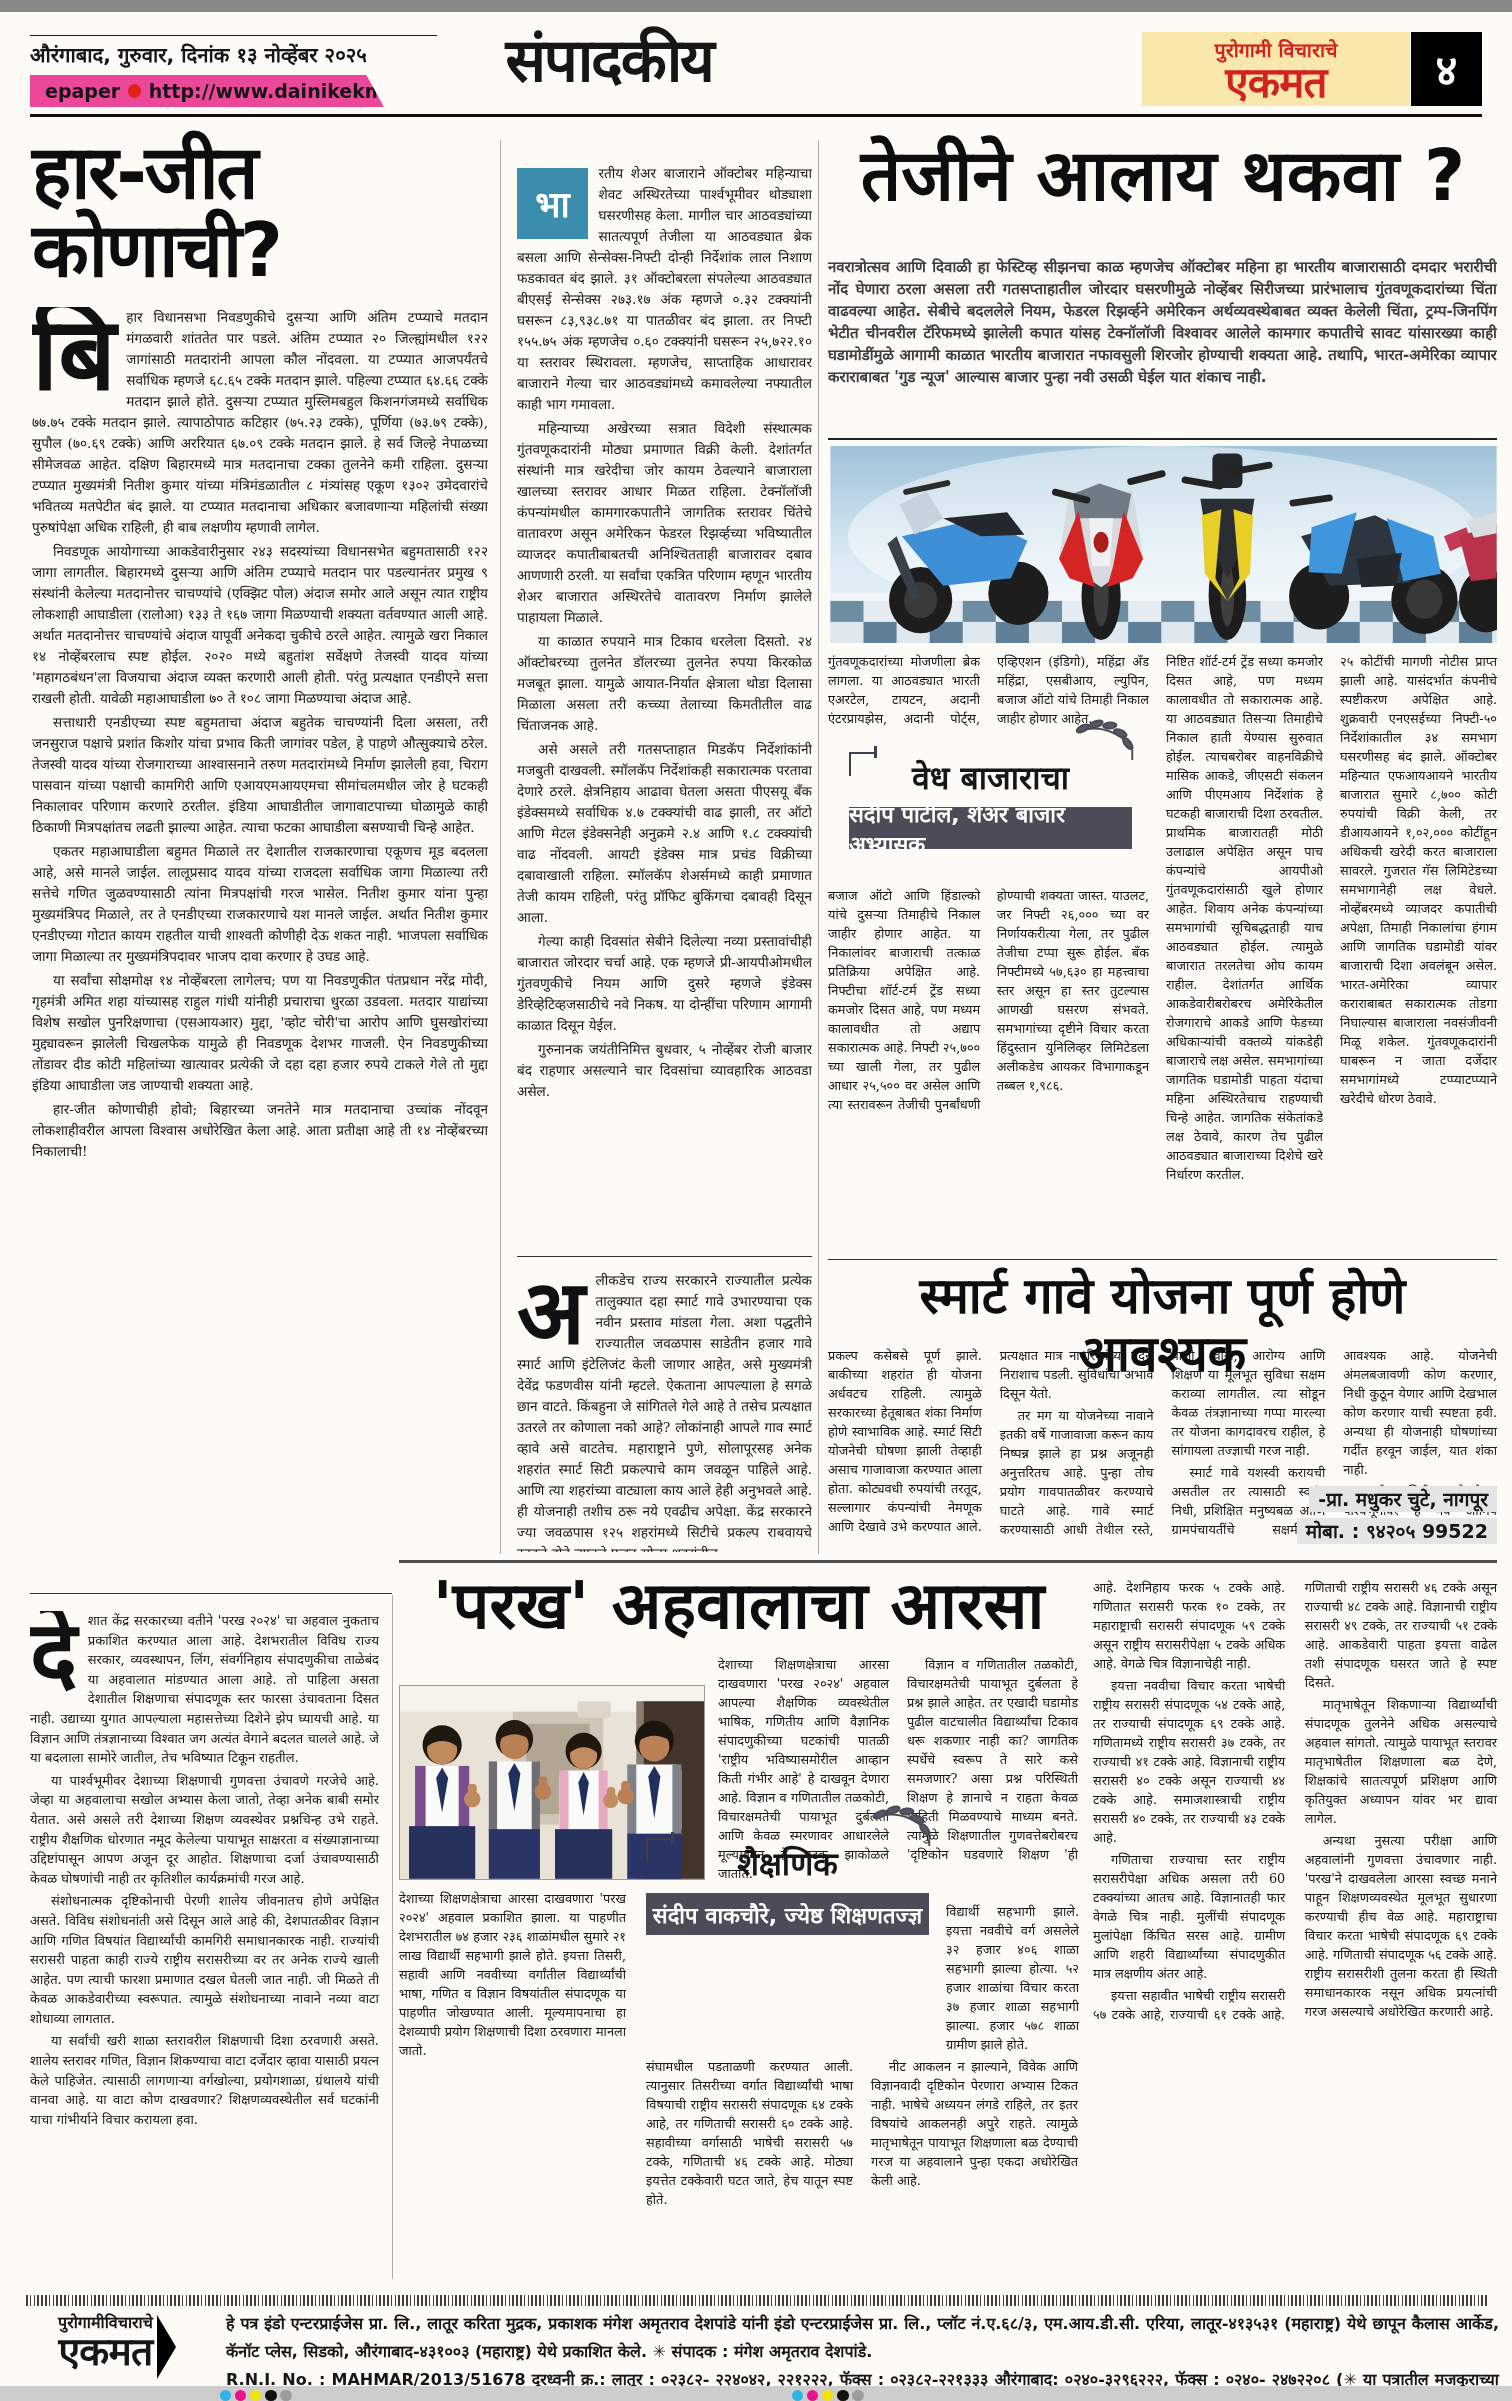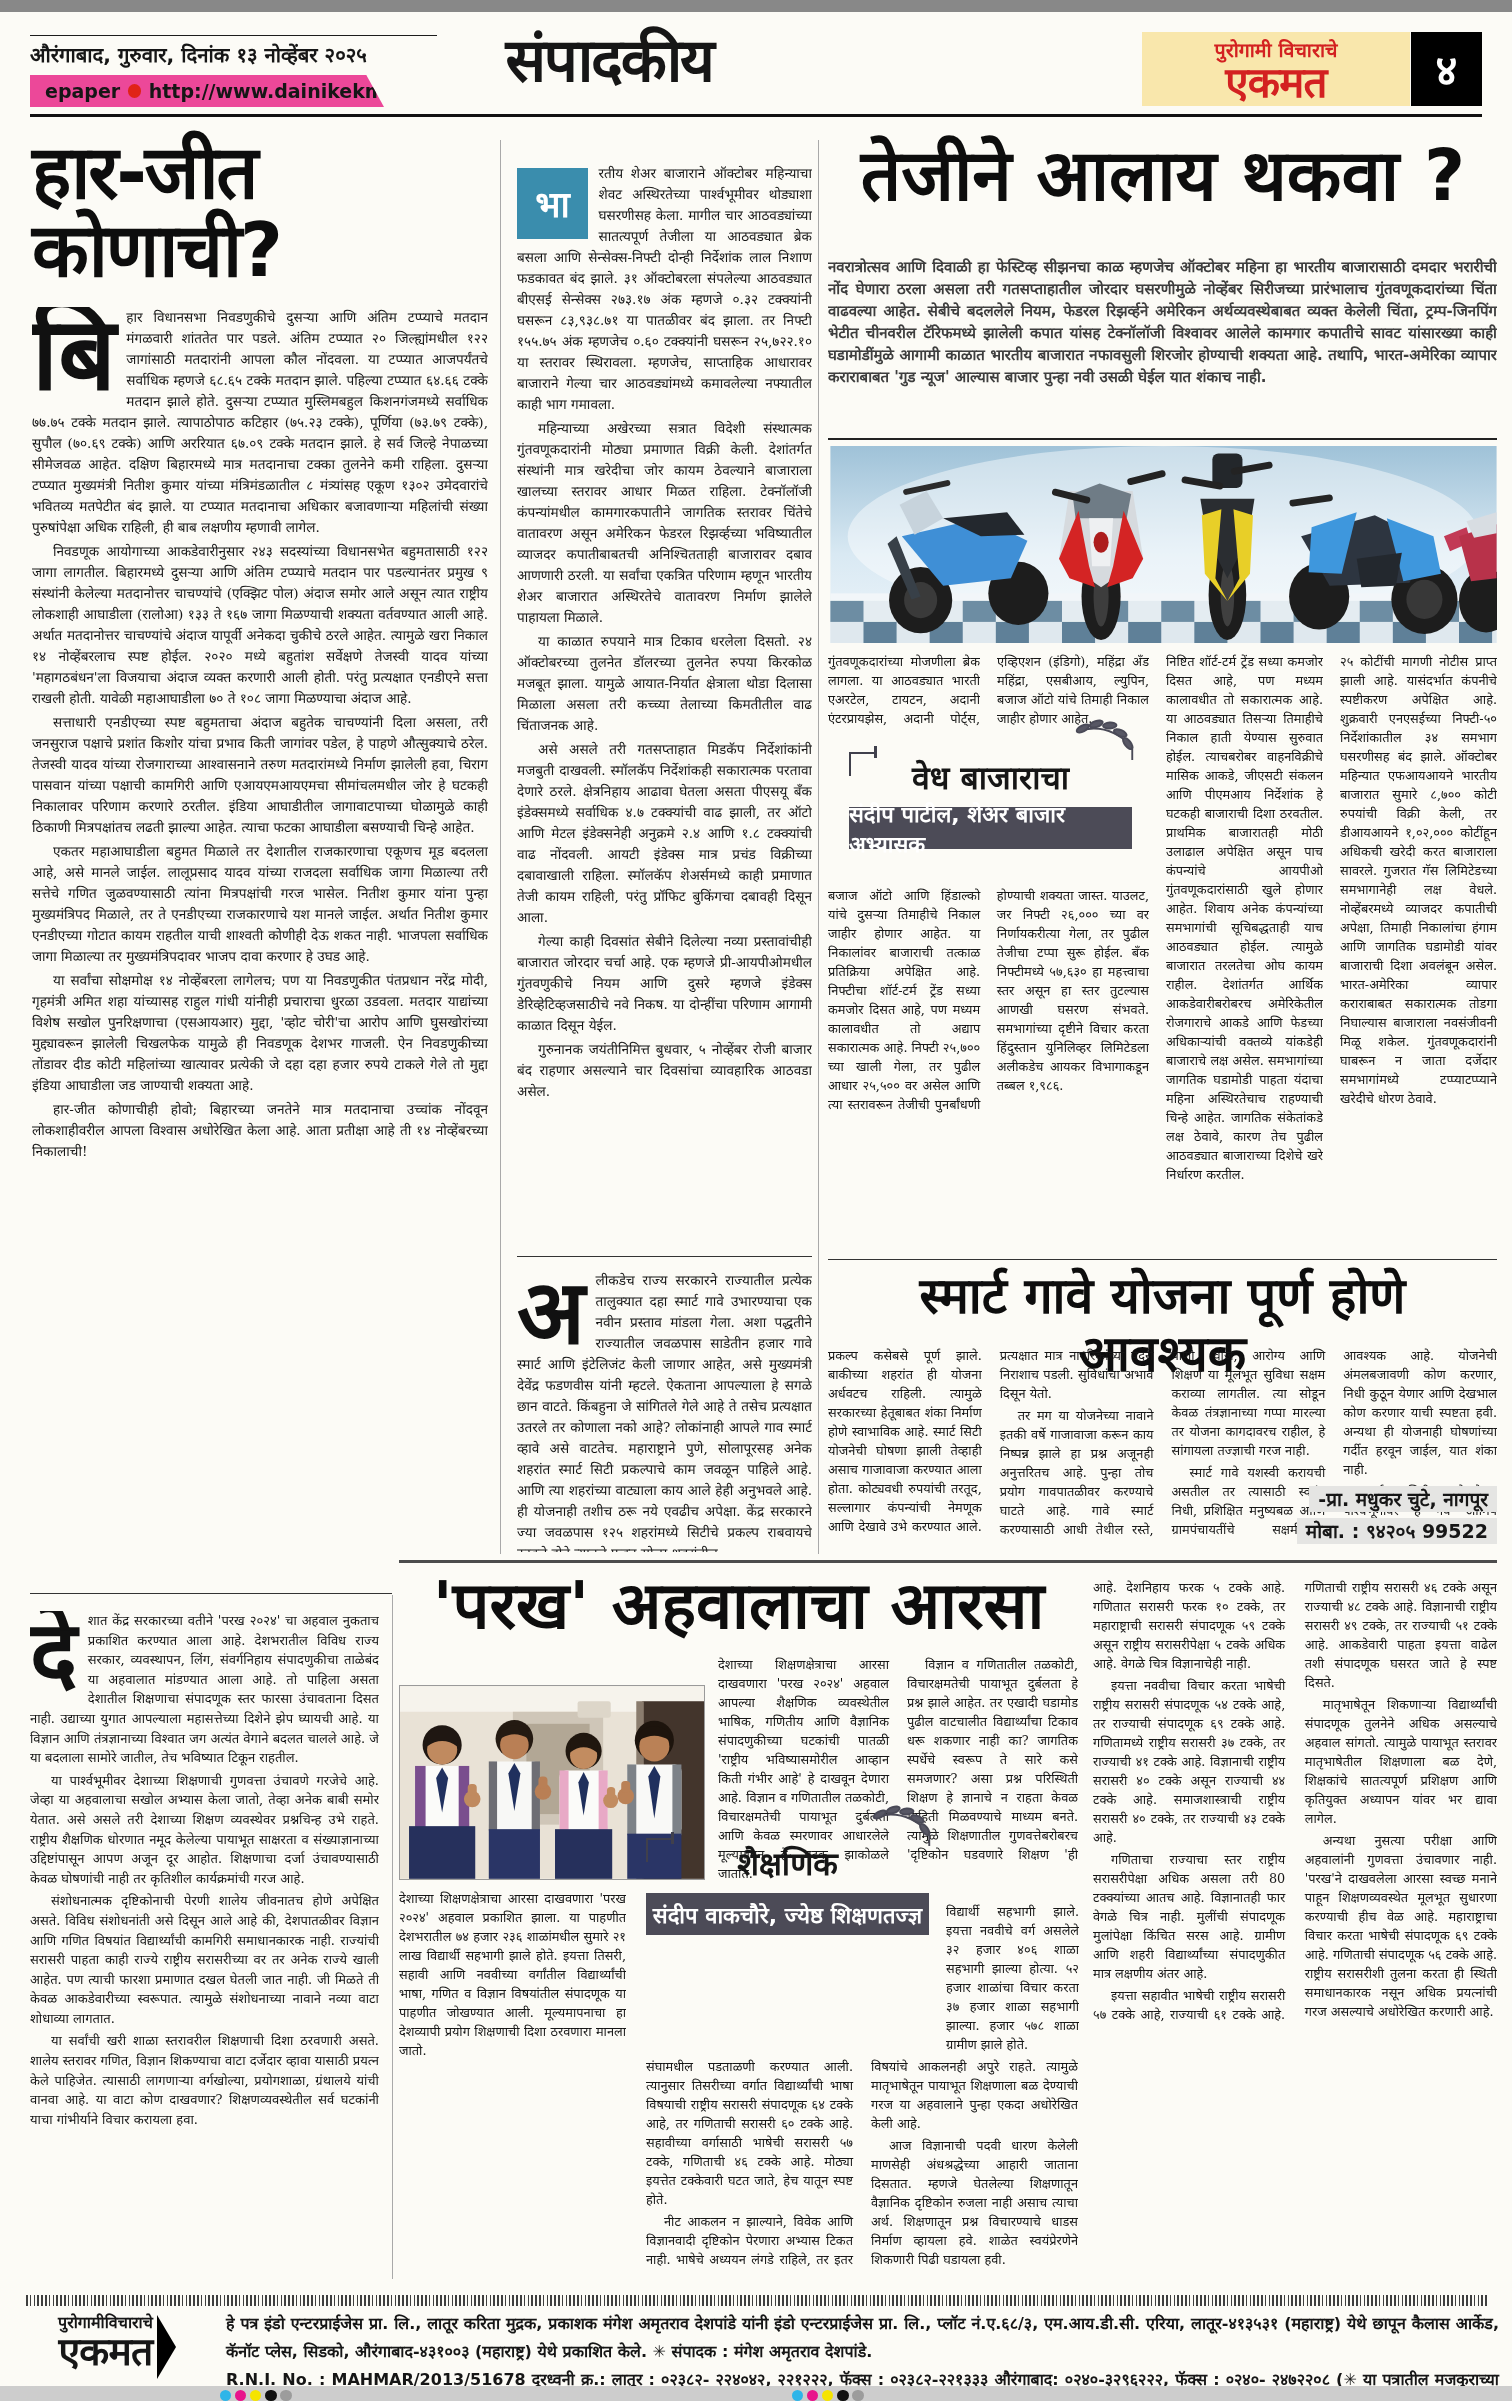--- a/index.html
+++ b/index.html
@@ -357,21 +357,21 @@
   </div>
 
   <div class="abs sm-txt" style="left:718px;top:1643px;width:360px;height:236px;column-count:2;column-gap:18px;">
       <p>देशाच्या शिक्षणक्षेत्राचा आरसा दाखवणारा 'परख २०२४' अहवाल आपल्या शैक्षणिक व्यवस्थेतील भाषिक, गणितीय आणि वैज्ञानिक संपादणुकीच्या घटकांची पातळी 'राष्ट्रीय भविष्यासमोरील आव्हान किती गंभीर आहे' हे दाखवून देणारा आहे. विज्ञान व गणितातील तळकोटी, विचारक्षमतेची पायाभूत दुर्बलता आणि केवळ स्मरणावर आधारलेले मूल्यमापन हे घटक झाकोळले जातात.</p>
       <p>विज्ञान व गणितातील तळकोटी, विचारक्षमतेची पायाभूत दुर्बलता हे प्रश्न झाले आहेत. तर एखादी घडामोड पुढील वाटचालीत विद्यार्थ्यांचा टिकाव धरू शकणार नाही का? जागतिक स्पर्धेचे स्वरूप ते सारे कसे समजणार? असा प्रश्न परिस्थिती शिक्षण हे ज्ञानाचे न राहता केवळ माहिती मिळवण्याचे माध्यम बनते. त्यामुळे शिक्षणातील गुणवत्तेबरोबरच 'दृष्टिकोन घडवणारे शिक्षण 'ही आजच्या काळाची अत्यावश्यक गरज आहे.</p>
     </div>
 
   <div class="abs sm-txt" style="left:1093px;top:1566px;width:404px;height:700px;column-count:2;column-gap:19.6px;">
       <p>आहे. देशनिहाय फरक ५ टक्के आहे. गणितात सरासरी फरक १० टक्के, तर महाराष्ट्राची सरासरी संपादणूक ५९ टक्के असून राष्ट्रीय सरासरीपेक्षा ५ टक्के अधिक आहे. वेगळे चित्र विज्ञानाचेही नाही.</p>
       <p>इयत्ता नववीचा विचार करता भाषेची राष्ट्रीय सरासरी संपादणूक ५४ टक्के आहे, तर राज्याची संपादणूक ६९ टक्के आहे. गणितामध्ये राष्ट्रीय सरासरी ३७ टक्के, तर राज्याची ४१ टक्के आहे. विज्ञानाची राष्ट्रीय सरासरी ४० टक्के असून राज्याची ४४ टक्के आहे. समाजशास्त्राची राष्ट्रीय सरासरी ४० टक्के, तर राज्याची ४३ टक्के आहे.</p>
-      <p>गणिताचा राज्याचा स्तर राष्ट्रीय सरासरीपेक्षा अधिक असला तरी 80 टक्क्यांच्या आतच आहे. विज्ञानातही फार वेगळे चित्र नाही. मुलींची संपादणूक मुलांपेक्षा किंचित सरस आहे. ग्रामीण आणि शहरी विद्यार्थ्यांच्या संपादणुकीत मात्र लक्षणीय अंतर आहे.</p>
+      <p>गणिताचा राज्याचा स्तर राष्ट्रीय सरासरीपेक्षा अधिक असला तरी 60 टक्क्यांच्या आतच आहे. विज्ञानातही फार वेगळे चित्र नाही. मुलींची संपादणूक मुलांपेक्षा किंचित सरस आहे. ग्रामीण आणि शहरी विद्यार्थ्यांच्या संपादणुकीत मात्र लक्षणीय अंतर आहे.</p>
       <p>इयत्ता सहावीत भाषेची राष्ट्रीय सरासरी ५७ टक्के आहे, राज्याची ६१ टक्के आहे. गणिताची राष्ट्रीय सरासरी ४६ टक्के असून राज्याची ४८ टक्के आहे. विज्ञानाची राष्ट्रीय सरासरी ४९ टक्के, तर राज्याची ५१ टक्के आहे. आकडेवारी पाहता इयत्ता वाढेल तशी संपादणूक घसरत जाते हे स्पष्ट दिसते.</p>
       <p>मातृभाषेतून शिकणाऱ्या विद्यार्थ्यांची संपादणूक तुलनेने अधिक असल्याचे अहवाल सांगतो. त्यामुळे पायाभूत स्तरावर मातृभाषेतील शिक्षणाला बळ देणे, शिक्षकांचे सातत्यपूर्ण प्रशिक्षण आणि कृतियुक्त अध्यापन यांवर भर द्यावा लागेल.</p>
       <p>अन्यथा नुसत्या परीक्षा आणि अहवालांनी गुणवत्ता उंचावणार नाही. 'परख'ने दाखवलेला आरसा स्वच्छ मनाने पाहून शिक्षणव्यवस्थेत मूलभूत सुधारणा करण्याची हीच वेळ आहे. महाराष्ट्राचा विचार करता भाषेची संपादणूक ६९ टक्के आहे. गणिताची संपादणूक ५६ टक्के आहे. राष्ट्रीय सरासरीशी तुलना करता ही स्थिती समाधानकारक नसून अधिक प्रयत्नांची गरज असल्याचे अधोरेखित करणारी आहे.</p>
     </div>
 
   <div class="abs sm-txt" style="left:399px;top:1877px;width:227px;height:390px;">
       <p>देशाच्या शिक्षणक्षेत्राचा आरसा दाखवणारा 'परख २०२४' अहवाल प्रकाशित झाला. या पाहणीत देशभरातील ७४ हजार २३६ शाळांमधील सुमारे २१ लाख विद्यार्थी सहभागी झाले होते. इयत्ता तिसरी, सहावी आणि नववीच्या वर्गांतील विद्यार्थ्यांची भाषा, गणित व विज्ञान विषयांतील संपादणूक या पाहणीत जोखण्यात आली. मूल्यमापनाचा हा देशव्यापी प्रयोग शिक्षणाची दिशा ठरवणारा मानला जातो.</p>
     </div>
 
   <div class="abs fbox" style="left:646px;top:1806px;width:283px;height:145px;">
@@ -393,21 +393,20 @@
     <div class="fbar">संदीप वाकचौरे, ज्येष्ठ शिक्षणतज्ज्ञ</div>
   </div>
 
   <div class="abs sm-txt" style="left:946px;top:1890px;width:133px;height:149px;">
       <p>विद्यार्थी सहभागी झाले. इयत्ता नववीचे वर्ग असलेले ३२ हजार ४०६ शाळा सहभागी झाल्या होत्या. ५२ हजार शाळांचा विचार करता ३७ हजार शाळा सहभागी झाल्या. हजार ५७८ शाळा ग्रामीण झाले होते.</p>
     </div>
 
   <div class="abs sm-txt" style="left:646px;top:2045px;width:432px;height:221px;column-count:2;column-gap:18px;">
       <p>संघामधील पडताळणी करण्यात आली. त्यानुसार तिसरीच्या वर्गात विद्यार्थ्यांची भाषा विषयाची राष्ट्रीय सरासरी संपादणूक ६४ टक्के आहे, तर गणिताची सरासरी ६० टक्के आहे. सहावीच्या वर्गासाठी भाषेची सरासरी ५७ टक्के, गणिताची ४६ टक्के आहे. मोठ्या इयत्तेत टक्केवारी घटत जाते, हेच यातून स्पष्ट होते.</p>
       <p>नीट आकलन न झाल्याने, विवेक आणि विज्ञानवादी दृष्टिकोन पेरणारा अभ्यास टिकत नाही. भाषेचे अध्ययन लंगडे राहिले, तर इतर विषयांचे आकलनही अपुरे राहते. त्यामुळे मातृभाषेतून पायाभूत शिक्षणाला बळ देण्याची गरज या अहवालाने पुन्हा एकदा अधोरेखित केली आहे.</p>
-      <p>आज विज्ञानाची पदवी धारण केलेली माणसेही अंधश्रद्धेच्या आहारी जाताना दिसतात. म्हणजे घेतलेल्या शिक्षणातून वैज्ञानिक दृष्टिकोन रुजला नाही असाच त्याचा अर्थ. शिक्षणातून प्रश्न विचारण्याचे धाडस निर्माण व्हायला हवे. शाळेत स्वयंप्रेरणेने शिकणारी पिढी घडायला हवी.</p>
     </div>
 
   <div class="abs dotted-rule"></div>
   <div class="abs f-logo">
     <div class="t">पुरोगामीविचाराचे</div>
     <div class="n">एकमत</div>
   </div>
   <div class="abs f-tri"></div>
   <div class="abs f-text">
     <div>हे पत्र इंडो एन्टरप्राईजेस प्रा. लि., लातूर करिता मुद्रक, प्रकाशक मंगेश अमृतराव देशपांडे यांनी इंडो एन्टरप्राईजेस प्रा. लि., प्लॉट नं.ए.६८/३, एम.आय.डी.सी. एरिया, लातूर-४१३५३१ (महाराष्ट्र) येथे छापून कैलास आर्केड, कॅनॉट प्लेस, सिडको, औरंगाबाद-४३१००३ (महाराष्ट्र) येथे प्रकाशित केले. ✳ संपादक : मंगेश अमृतराव देशपांडे.</div>

